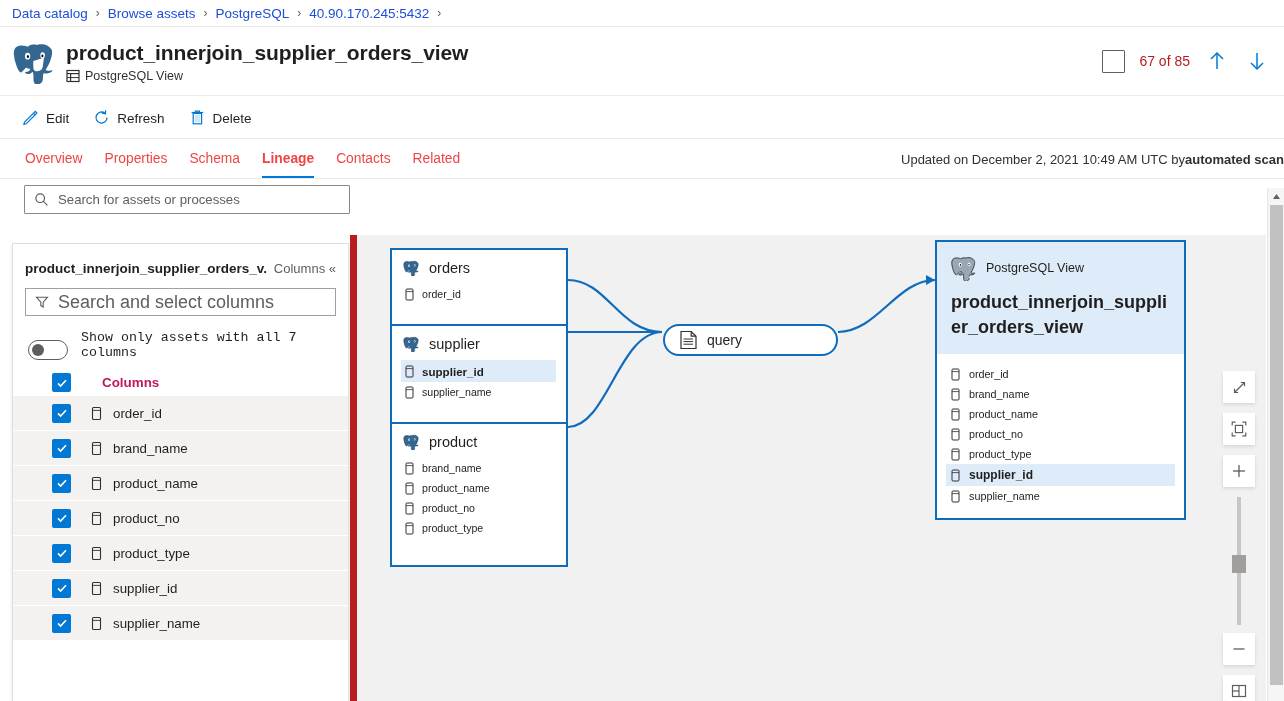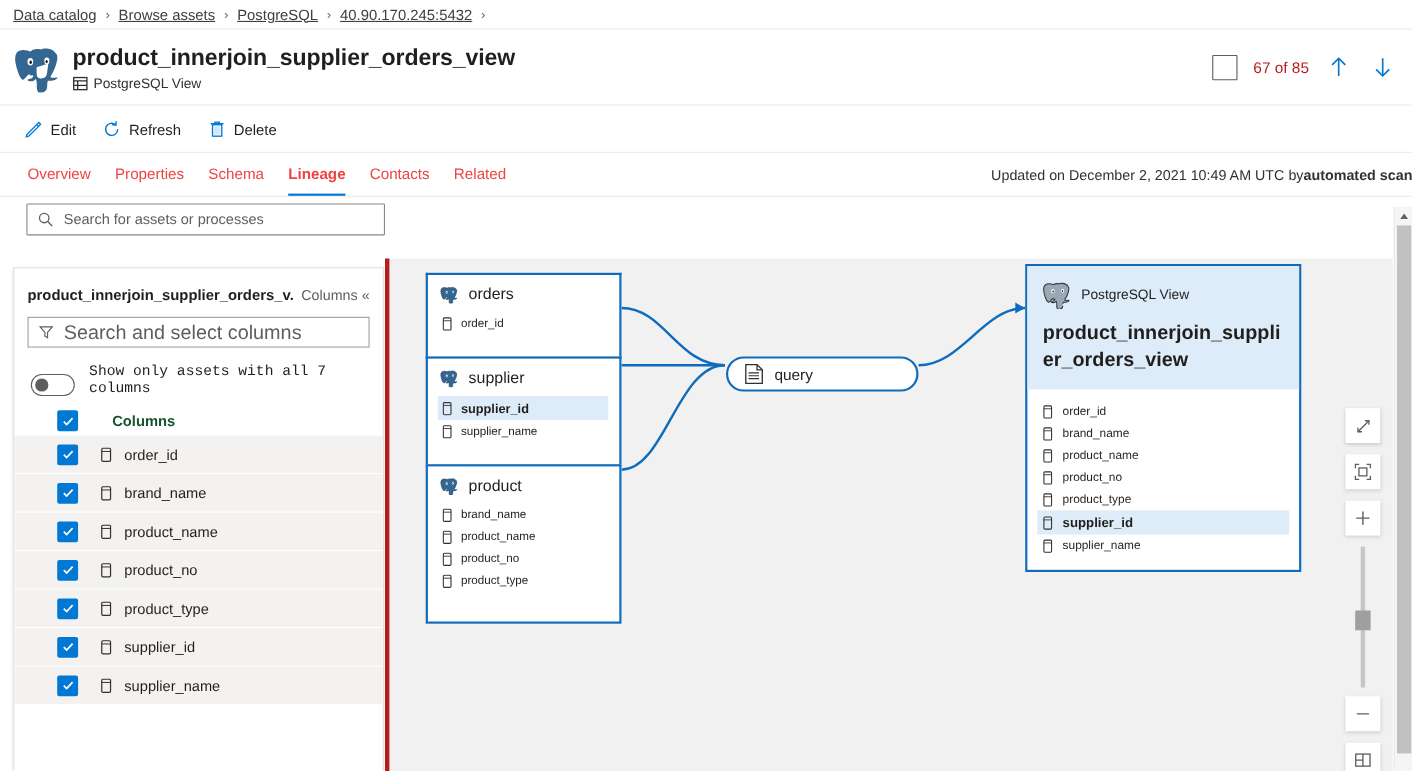--- a/index.html
+++ b/index.html
@@ -13,21 +13,21 @@
   .page { position: relative; width: 1284px; height: 701px; }
 
   
   .breadcrumb {
     height: 27px;
     display: flex; align-items: center;
     padding-left: 12px;
     font-size: 13.5px;
     border-bottom: 1px solid #edebe9;
   }
-  .crumb { color: #404040; cursor: pointer; white-space: nowrap; text-decoration: underline; }
+  .crumb { color: #1d4ed8; cursor: pointer; white-space: nowrap; }
   .crumb-sep { color: #605e5c; margin: 0 8px; font-size: 12px; }
 
   
   .header {
     height: 69px;
     display: flex; align-items: center;
     padding: 0 14px 0 12px;
     border-bottom: 1px solid #edebe9;
   }
   .header-icon { width: 44px; height: 46px; flex: 0 0 44px; margin-right: 10px; }
@@ -103,21 +103,21 @@
 
   
   .lineage-wrap {
     position: absolute; left: 0; top: 235px;
     width: 1284px; height: 466px;
   }
   .canvas {
     position: absolute; left: 350px; top: 0;
     width: 916px; height: 466px;
     background: #f1f1f1;
-    border-left: 4px solid #b91c1c;
+    border-left: 7px solid #b91c1c;
     overflow: hidden;
   }
   
   .colpanel {
     position: absolute; left: 12px; top: 8px;
     width: 337px; height: 458px;
     background: #fff;
     border: 1px solid #e1dfdd;
     border-bottom: none;
     box-shadow: 0 0.3px 0.9px rgba(0,0,0,.08), 0 1.6px 3.6px rgba(0,0,0,.10);
@@ -163,21 +163,21 @@
     display: flex; align-items: center; gap: 0;
     padding: 4px 0 4px 0; margin-left: 0;
   }
   .cb {
     width: 19px; height: 19px; border-radius: 2px;
     background: #0078d4; flex: 0 0 19px;
     display: flex; align-items: center; justify-content: center;
     cursor: pointer;
   }
   .cb svg { display: block; }
-  .col-header-label { font-size: 13.4px; font-weight: 700; color: #14532d; }
+  .col-header-label { font-size: 13.4px; font-weight: 700; color: #be185d; }
   .col-row {
     display: flex; align-items: center;
     height: 34px; background: #f3f2f1; margin-bottom: 1px;
     cursor: pointer;
   }
   .col-row .cb { margin-left: 39px; }
   .col-icon { margin-left: 20px; flex: 0 0 auto; display: flex; }
   .col-name { margin-left: 11px; font-size: 13.3px; color: #201f1e; }
 
   

